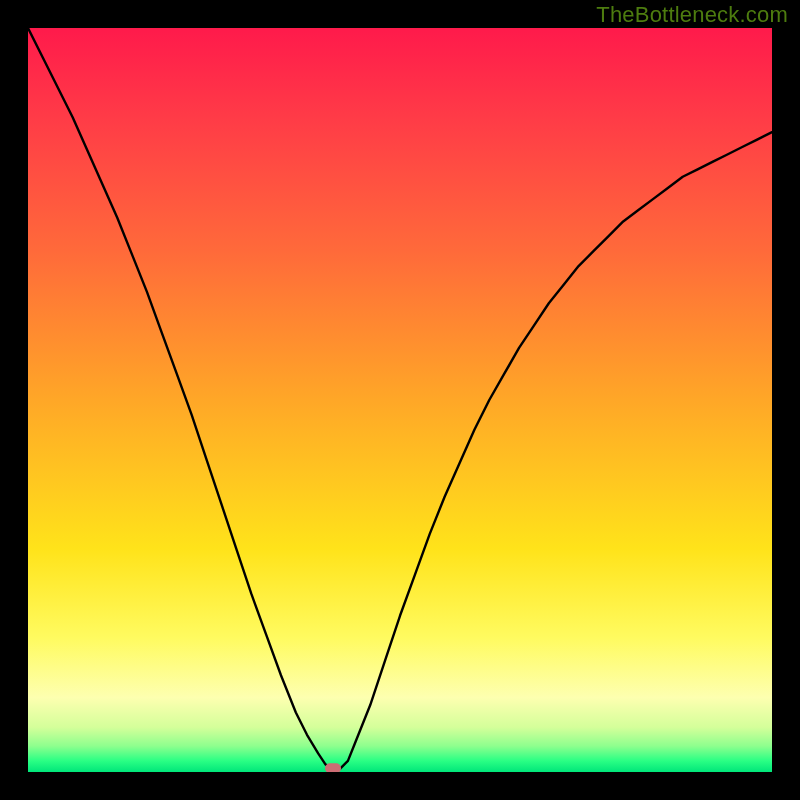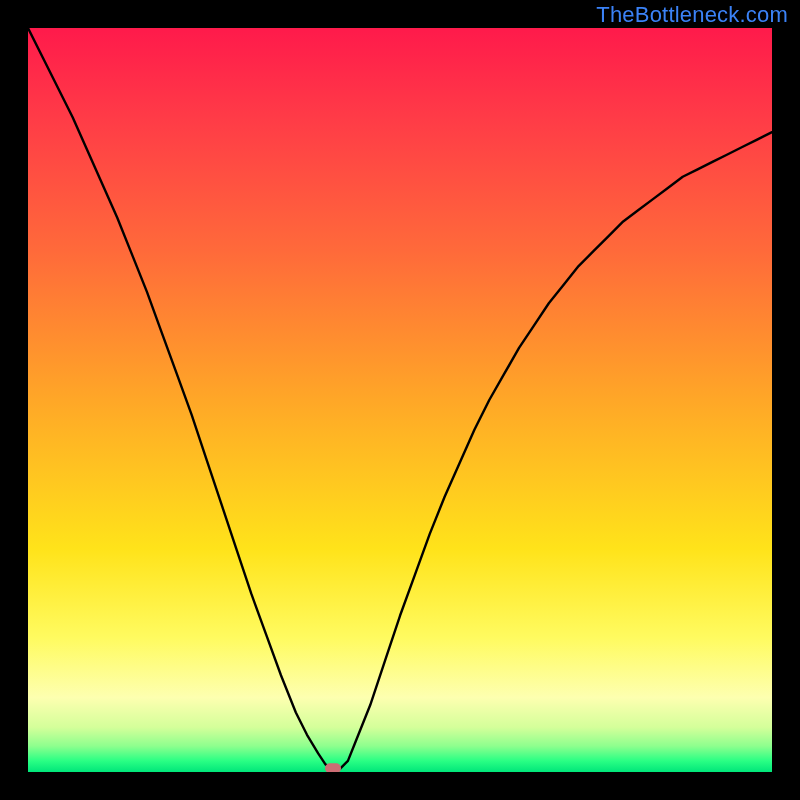--- a/index.html
+++ b/index.html
@@ -14,21 +14,21 @@
   .container {
     position: relative;
     width: 800px;
     height: 800px;
     background: #000;
   }
   .watermark {
     position: absolute;
     top: 2px;
     right: 12px;
-    color: #3b82f6;
+    color: #4d7c0f;
     font-size: 22px;
     font-weight: 500;
     letter-spacing: 0.2px;
     user-select: none;
   }
   .plot-frame {
     position: absolute;
     left: 28px;
     top: 28px;
     width: 744px;

